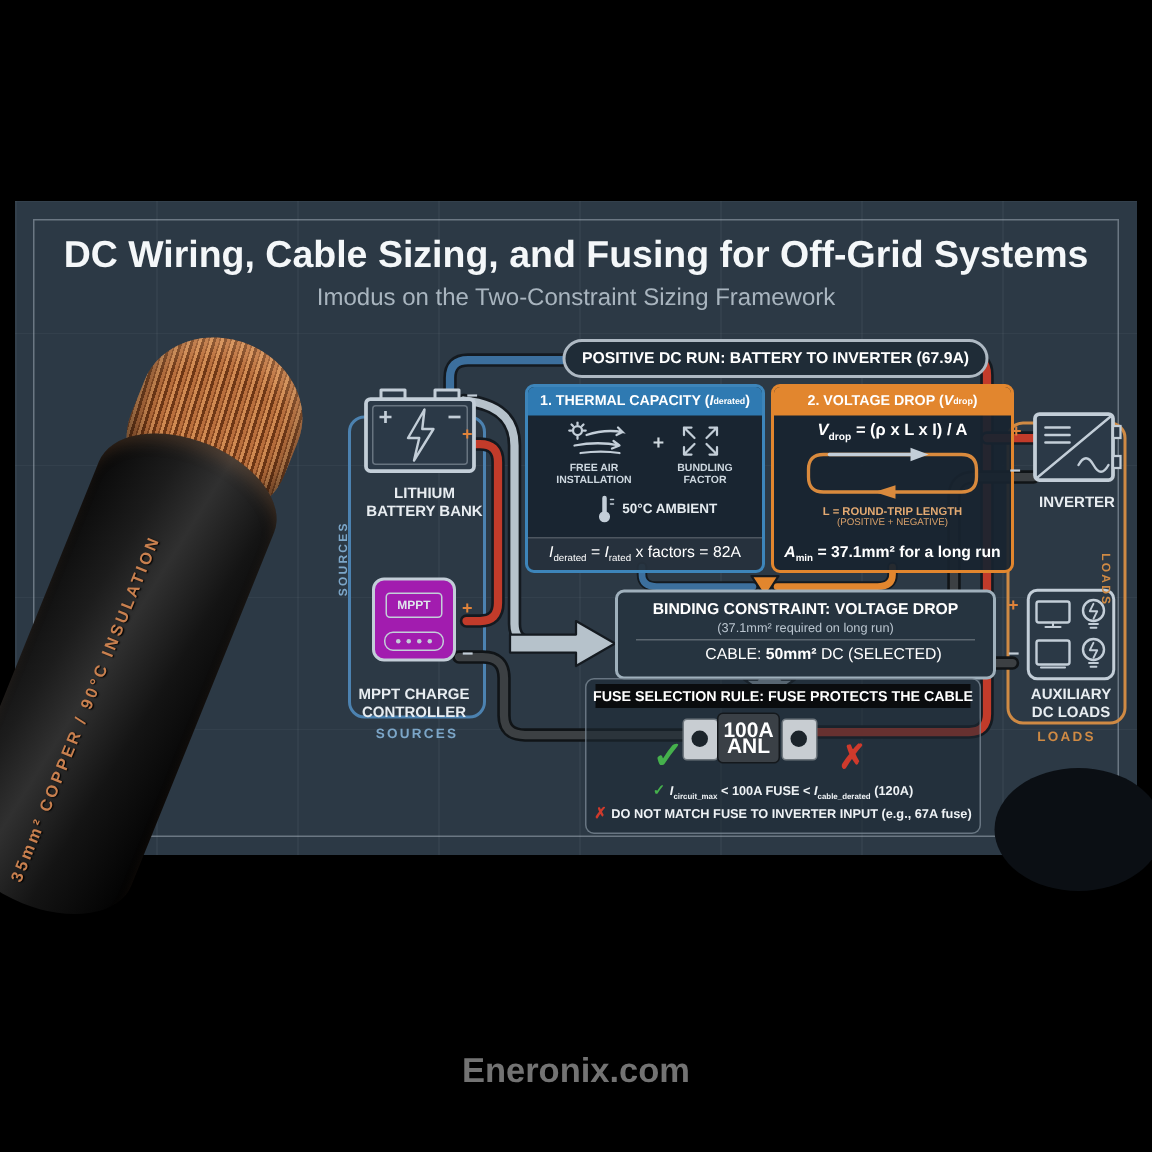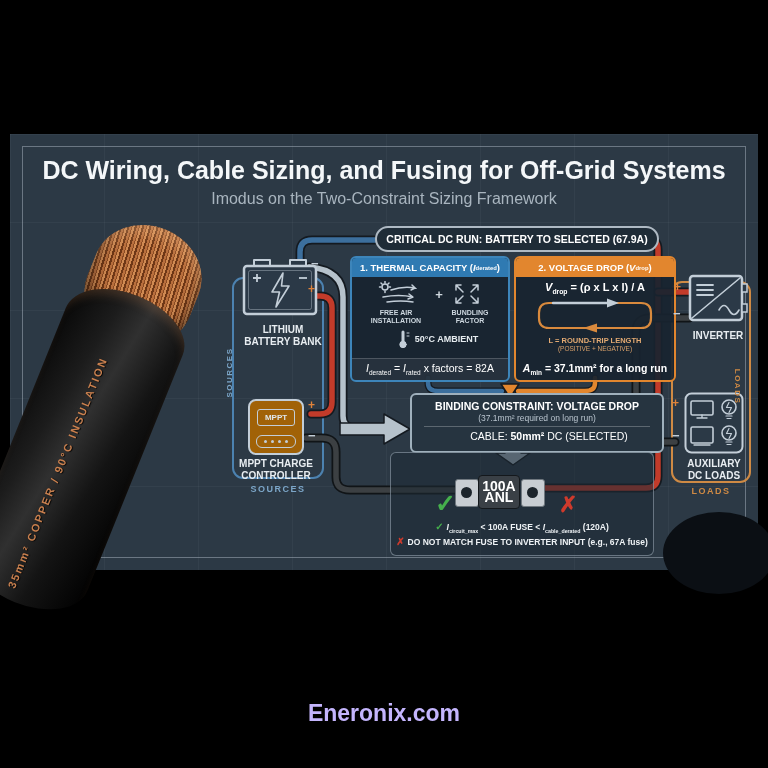--- a/index.html
+++ b/index.html
@@ -69,22 +69,22 @@
   .f-x{position:absolute;font-size:22px;color:#cf3a2c;font-weight:bold;}
   .f-rule{position:absolute;left:0;right:0;text-align:center;font-size:8.5px;color:#eef2f5;font-weight:bold;white-space:nowrap;}
   .f-rule .g{color:#45b04c;margin-right:3px;font-size:10px;}
   .f-rule .r{color:#cf3a2c;margin-right:3px;font-size:10px;}
 
   
   .comp-lbl{position:absolute;text-align:center;font-size:10px;font-weight:bold;color:#e8edf1;line-height:12px;}
   .mk-p{position:absolute;color:#e0833a;font-weight:bold;font-size:12px;}
   .mk-m{position:absolute;color:#c3ced8;font-weight:bold;font-size:13px;}
 
-  #mppt-box{left:238px;top:265px;width:56px;height:56px;border:2px solid #c3ced8;border-radius:8px;
-            background:#a16207;box-sizing:border-box;}
+  #mppt-box{left:238px;top:251px;width:56px;height:56px;border:2px solid #c3ced8;border-radius:8px;
+            background:#a21caf;box-sizing:border-box;}
   .mppt-chip{margin:8px auto 0;width:36px;height:15px;border:1.5px solid #c3ced8;border-radius:3px;
              font-size:8px;font-weight:bold;color:#dfe7ec;text-align:center;line-height:15px;}
   .mppt-dots{margin:9px auto 0;width:38px;height:11px;border:1.5px solid #c3ced8;border-radius:6px;
              display:flex;align-items:center;justify-content:center;gap:4px;}
   .mppt-dots i{width:3px;height:3px;background:#c3ced8;border-radius:50%;}
 
   .grp-src{position:absolute;color:#7ca6c8;font-size:9px;font-weight:bold;letter-spacing:1.5px;text-align:center;}
   .grp-load{position:absolute;color:#cf8a44;font-size:9px;font-weight:bold;letter-spacing:1.5px;text-align:center;}
   .rot-l{transform:rotate(-90deg);font-size:8px;}
   .rot-r{transform:rotate(90deg);font-size:8px;}
@@ -97,21 +97,21 @@
           box-shadow:inset 0 -14px 18px rgba(0,0,0,.55), inset 0 10px 12px rgba(255,205,155,.28);}
   .sheath{position:absolute;left:0;top:72px;width:126px;height:330px;border-radius:63px/38px;
           background:linear-gradient(100deg,#060606 0%,#1c1c1c 28%,#303030 45%,#141414 68%,#000 100%);
           box-shadow:inset 0 10px 10px -4px rgba(200,130,80,.22);}
   .cable-print{position:absolute;left:48px;top:118px;height:272px;writing-mode:vertical-rl;
                transform:rotate(180deg);color:#c9804f;font-size:11px;font-weight:bold;letter-spacing:2px;
                white-space:nowrap;text-shadow:0 1px 1px #000;}
 
   #blob{left:663px;top:512px;width:112px;height:82px;background:#0b0f14;border-radius:50%;z-index:7;}
 
-  #brand{left:0;right:0;top:700px;text-align:center;font-size:23px;font-weight:bold;color:#c4b5fd;}
+  #brand{left:0;right:0;top:700px;text-align:center;font-size:23px;font-weight:bold;color:#737373;}
 </style>
 </head>
 <body>
 
 <div class="abs" id="panel">
   <div class="abs" id="panel-border"></div>
 
   <div class="abs title">DC Wiring, Cable Sizing, and Fusing for Off-Grid Systems</div>
   <div class="abs subtitle">Imodus on the Two-Constraint Sizing Framework</div>
 
@@ -145,21 +145,21 @@
       <path d="M585,244 V249 Q585,257 575,257 H508" stroke="#141a20" stroke-width="7"></path>
       <path d="M585,244 V249 Q585,257 575,257 H508" stroke="#e2862e" stroke-width="4.5"></path>
       <polygon points="491,250 509,250 500,264" fill="#e2862e" stroke="#141a20" stroke-width="1.5"></polygon>
 
       <polygon points="330,289 374,289 374,280 400,295 374,310 374,301 330,301" fill="#b6c2cb" stroke="#141a20" stroke-width="1.5"></polygon>
 
       <polygon points="495,313 511,313 511,319 520,319 503,331 486,319 495,319" fill="#9fb0bc" stroke="#141a20" stroke-width="1.5"></polygon>
     </g>
   </svg>
 
-  <div class="abs pill">CRITICAL DC RUN: BATTERY TO SELECTED (67.9A)</div>
+  <div class="abs pill">POSITIVE DC RUN: BATTERY TO INVERTER (67.9A)</div>
 
   <div class="abs cbox" id="thermal">
     <div class="box-head">
         <span>1. THERMAL CAPACITY (</span>
         <span class="sym">I</span>
         <sub>derated</sub>
         <span>)</span>
       </div>
     <div class="t-icons">
       <svg width="50" height="26" viewBox="0 0 50 26">
@@ -222,20 +222,21 @@
   </div>
 
   <div class="abs" id="binding">
     <div class="b-title">BINDING CONSTRAINT: VOLTAGE DROP</div>
     <div class="b-note">(37.1mm² required on long run)</div>
     <div class="b-div"></div>
     <div class="b-cable"><span>CABLE: </span><b>50mm²</b><span> DC (SELECTED)</span></div>
   </div>
 
   <div class="abs" id="fuse-sec">
+    <div class="f-bar">FUSE SELECTION RULE: FUSE PROTECTS THE CABLE</div>
     <div class="f-plate" style="left:64px;top:26px">
         <div class="f-hole"></div>
       </div>
     <div class="f-plate" style="left:130px;top:26px">
         <div class="f-hole"></div>
       </div>
     <div class="f-body" style="left:87px;top:22px"><span>100A</span><br><span>ANL</span></div>
     <div class="f-check" style="left:44px;top:36px">✓</div>
     <div class="f-x" style="left:168px;top:39px">✗</div>
     <div class="f-rule" style="top:68px"><span class="g">✓</span><span class="sym">I</span><sub>circuit_max</sub><span> &lt; 100A FUSE &lt; </span><span class="sym">I</span><sub>cable_derated</sub><span> (120A)</span></div>

